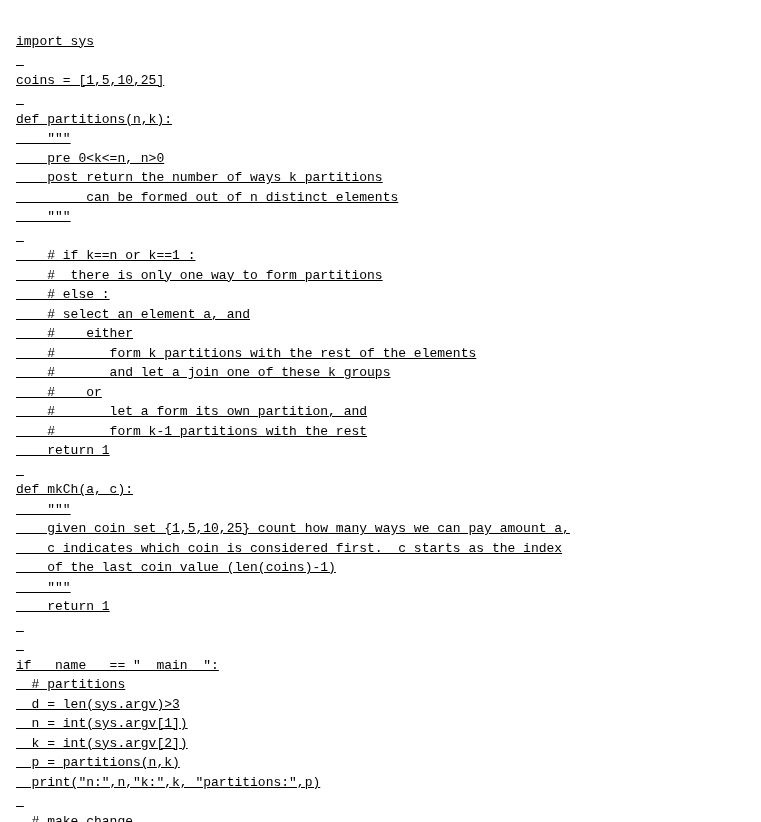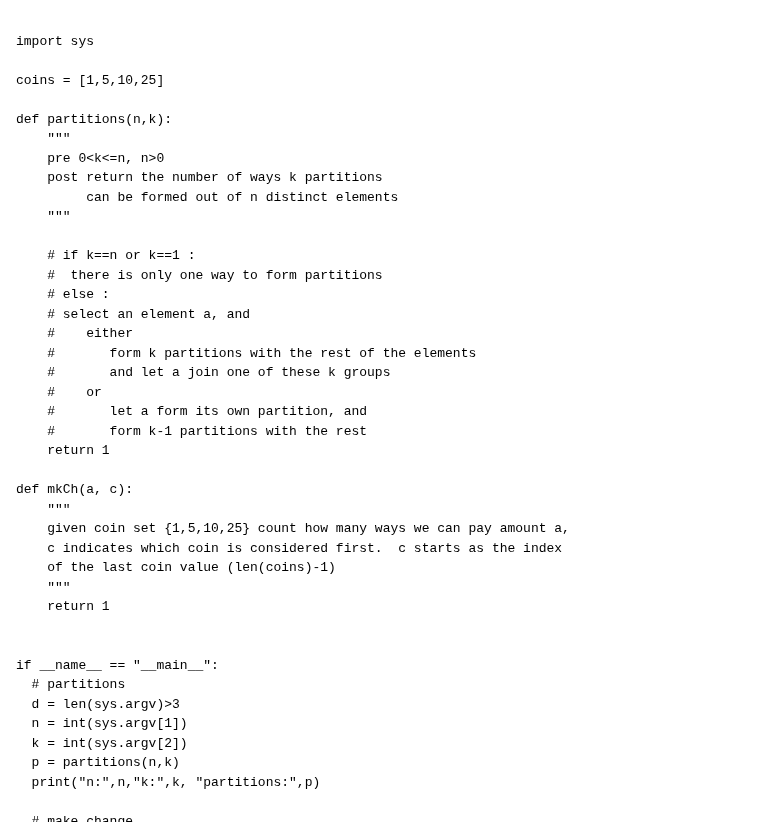--- a/index.html
+++ b/index.html
@@ -20,19 +20,20 @@
 
     .code-block {
       white-space: pre;
       line-height: 1.5;
       tab-size: 4;
     }
 
     .code-line {
       display: block;
       min-height: 1.5em;
+      text-decoration: underline;
     }
   </style>
 </head>
 <body>
 
 <div class="code-block">
 <span class="code-line">import sys</span><span class="code-line">&nbsp;</span><span class="code-line">coins = [1,5,10,25]</span><span class="code-line">&nbsp;</span><span class="code-line">def partitions(n,k):</span><span class="code-line">    """</span><span class="code-line">    pre 0&lt;k&lt;=n, n&gt;0</span><span class="code-line">    post return the number of ways k partitions</span><span class="code-line">         can be formed out of n distinct elements</span><span class="code-line">    """</span><span class="code-line">&nbsp;</span><span class="code-line">    # if k==n or k==1 :</span><span class="code-line">    #  there is only one way to form partitions</span><span class="code-line">    # else :</span><span class="code-line">    # select an element a, and</span><span class="code-line">    #    either</span><span class="code-line">    #       form k partitions with the rest of the elements</span><span class="code-line">    #       and let a join one of these k groups</span><span class="code-line">    #    or</span><span class="code-line">    #       let a form its own partition, and</span><span class="code-line">    #       form k-1 partitions with the rest</span><span class="code-line">    return 1</span><span class="code-line">&nbsp;</span><span class="code-line">def mkCh(a, c):</span><span class="code-line">    """</span><span class="code-line">    given coin set {1,5,10,25} count how many ways we can pay amount a,</span><span class="code-line">    c indicates which coin is considered first.  c starts as the index</span><span class="code-line">    of the last coin value (len(coins)-1)</span><span class="code-line">    """</span><span class="code-line">    return 1</span><span class="code-line">&nbsp;</span><span class="code-line">&nbsp;</span><span class="code-line">if __name__ == "__main__":</span><span class="code-line">  # partitions</span><span class="code-line">  d = len(sys.argv)&gt;3</span><span class="code-line">  n = int(sys.argv[1])</span><span class="code-line">  k = int(sys.argv[2])</span><span class="code-line">  p = partitions(n,k)</span><span class="code-line">  print("n:",n,"k:",k, "partitions:",p)</span><span class="code-line">&nbsp;</span><span class="code-line">  # make change</span></div>
 
 </body></html>

